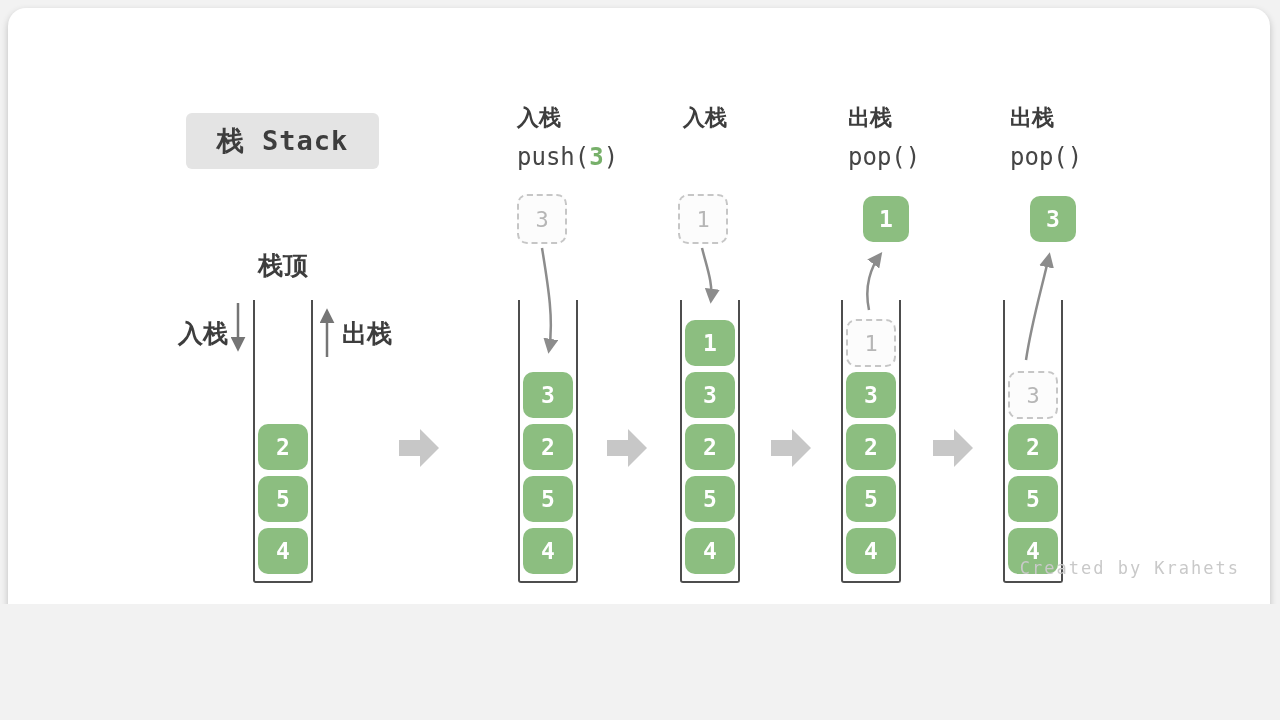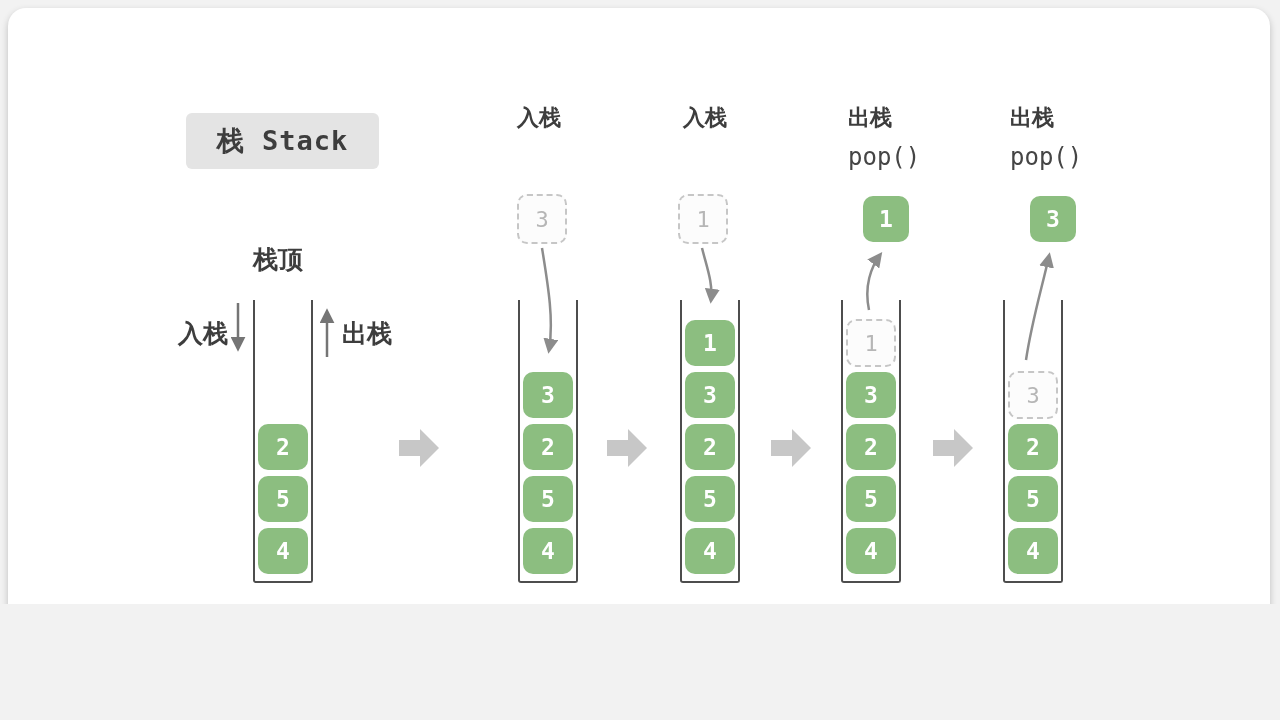--- a/index.html
+++ b/index.html
@@ -52,34 +52,35 @@
 
 <div class="stage">
   <div class="card"></div>
 
   <div class="title-box">
     <span>栈 Stack</span>
   </div>
 
   <div class="op" style="left:517px">
     <div class="op-cn">入栈</div>
+    <div class="op-code"><span>push(</span><span class="arg">3</span><span>)</span></div>
   </div>
   <div class="op" style="left:683px">
     <div class="op-cn">入栈</div>
   </div>
   <div class="op" style="left:848px">
     <div class="op-cn">出栈</div>
     <div class="op-code"><span>pop(</span><span class="arg"></span><span>)</span></div>
   </div>
   <div class="op" style="left:1010px">
     <div class="op-cn">出栈</div>
     <div class="op-code"><span>pop(</span><span class="arg"></span><span>)</span></div>
   </div>
 
-  <div class="cn-label" style="left:253px;top:243px;width:60px;">栈顶</div>
+  <div class="cn-label" style="left:253px;top:249px;width:60px;text-align:center;">栈顶</div>
   <div class="cn-label" style="left:253px;top:640px;width:60px;text-align:center;">栈底</div>
   <div class="cn-label" style="left:178px;top:317px;width:50px;text-align:right;">入栈</div>
   <div class="cn-label" style="left:342px;top:317px;width:60px;">出栈</div>
 
   <div class="well" style="left:253px"></div>
   <div class="well" style="left:518px"></div>
   <div class="well" style="left:680px"></div>
   <div class="well" style="left:841px"></div>
   <div class="well" style="left:1003px"></div>
 
@@ -133,13 +134,14 @@
     <path d="M1026,360 C1032,320 1042,288 1049,256" stroke="#8c8c8c" stroke-width="2.5" fill="none" marker-end="url(#ah-gray)"></path>
 
     <g fill="#c7c7c7">
       <polygon points="399,440 420,440 420,429 439,448 420,467 420,456 399,456"></polygon>
       <polygon points="607,440 628,440 628,429 647,448 628,467 628,456 607,456"></polygon>
       <polygon points="771,440 792,440 792,429 811,448 792,467 792,456 771,456"></polygon>
       <polygon points="933,440 954,440 954,429 973,448 954,467 954,456 933,456"></polygon>
     </g>
   </svg>
 
+  <div class="footer">Created by Krahets</div>
 </div>
 
 </body></html>

